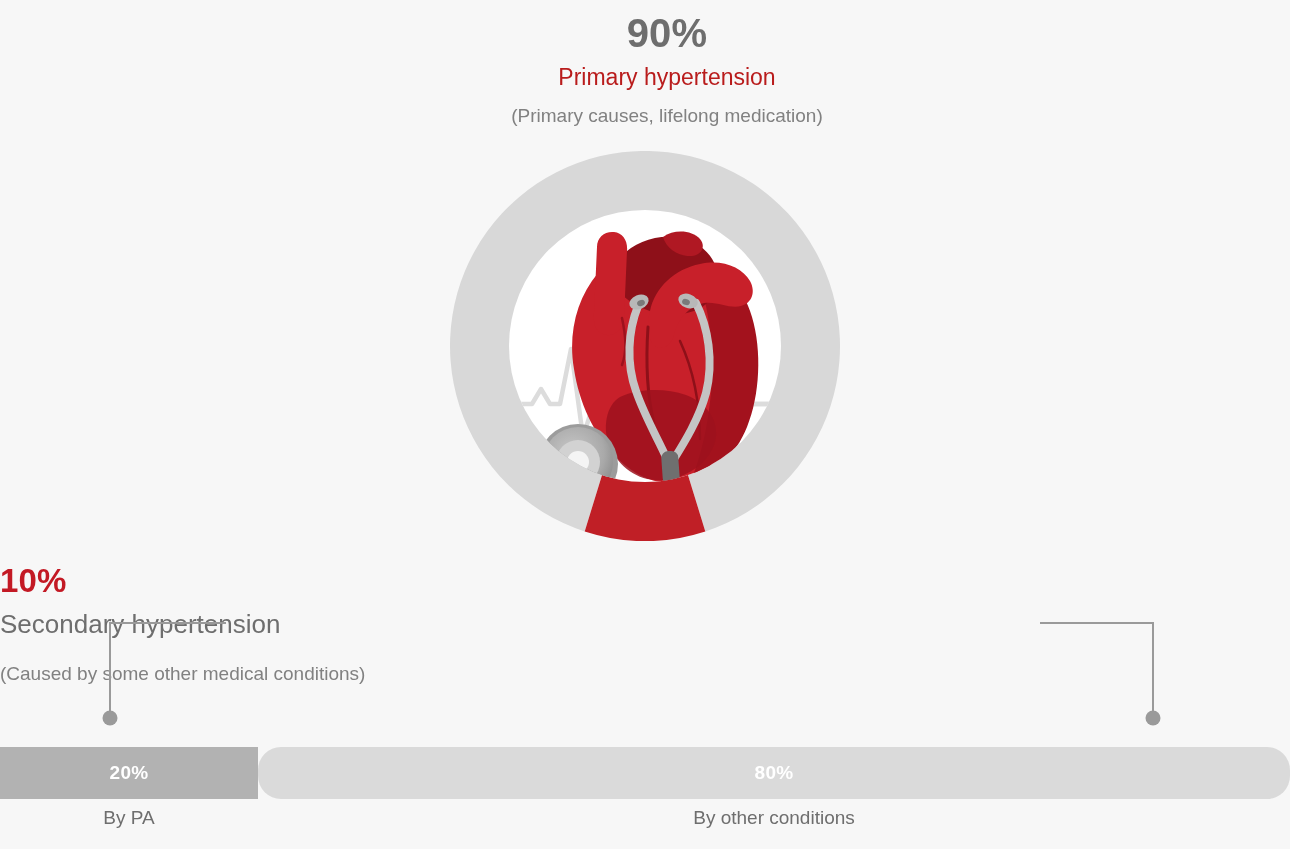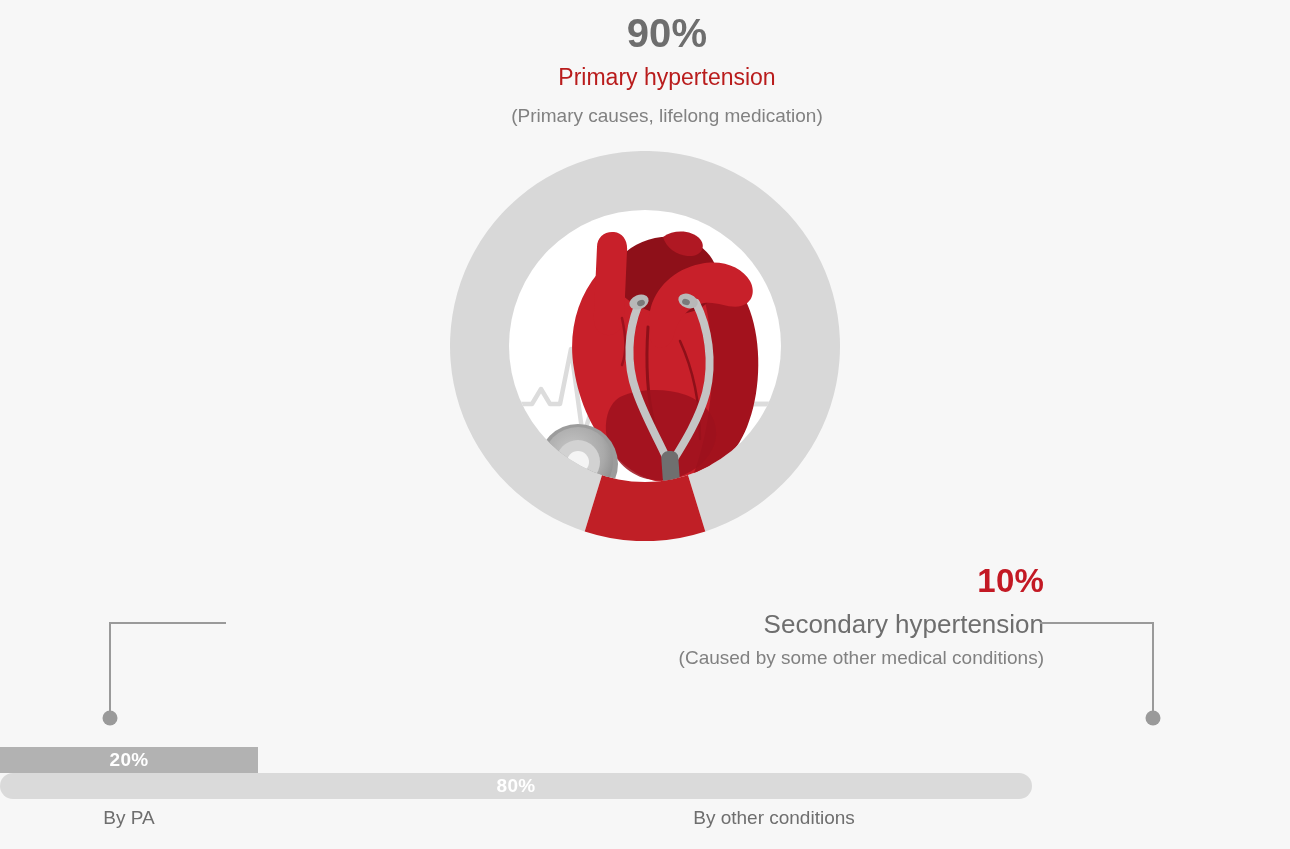--- a/index.html
+++ b/index.html
@@ -63,63 +63,62 @@
     height: 390px;
   }
   .donut-svg { display: block; }
 
   
   .caption-bottom {
     position: absolute;
     top: 563px;
     left: 0;
     width: 1044px;
-    text-align: right;
+    text-align: left;
   }
   .pct-secondary {
     font-size: 33px;
     font-weight: bold;
     color: #c31924;
     line-height: 1.1;
     letter-spacing: 0.2px;
   }
   .title-secondary {
     font-size: 26px;
     font-weight: normal;
     color: #6e6e6e;
     line-height: 1.5;
     margin-top: 6px;
   }
   .sub-secondary {
     font-size: 19px;
     font-weight: normal;
     color: #818181;
     line-height: 1.5;
-    margin-top: 0;
+    margin-top: 16px;
   }
 
   
   .leaders {
     position: absolute;
     left: 0;
     top: 0;
     width: 1290px;
     height: 849px;
     pointer-events: none;
   }
 
   
   .bar {
     position: absolute;
     left: 0;
     top: 747px;
     width: 1290px;
     height: 52px;
     display: flex;
-    flex-direction: column;
   }
   .bar-seg {
     height: 52px;
     display: flex;
     align-items: center;
     justify-content: center;
     color: #ffffff;
     font-size: 19px;
     font-weight: bold;
     letter-spacing: 0.3px;

